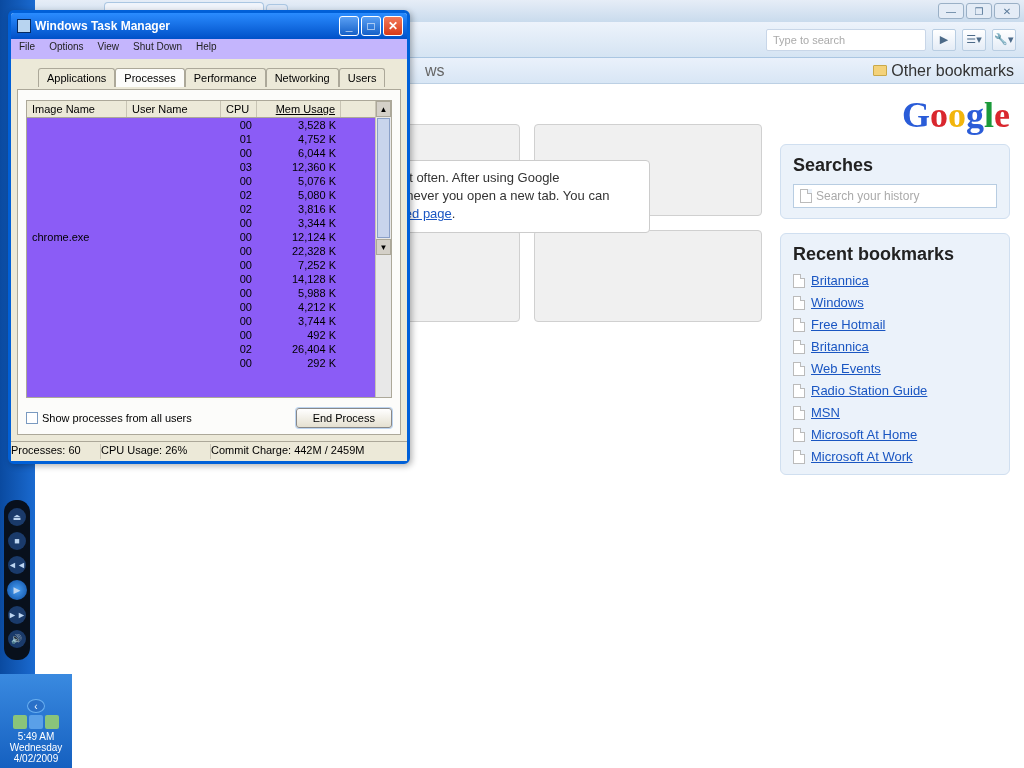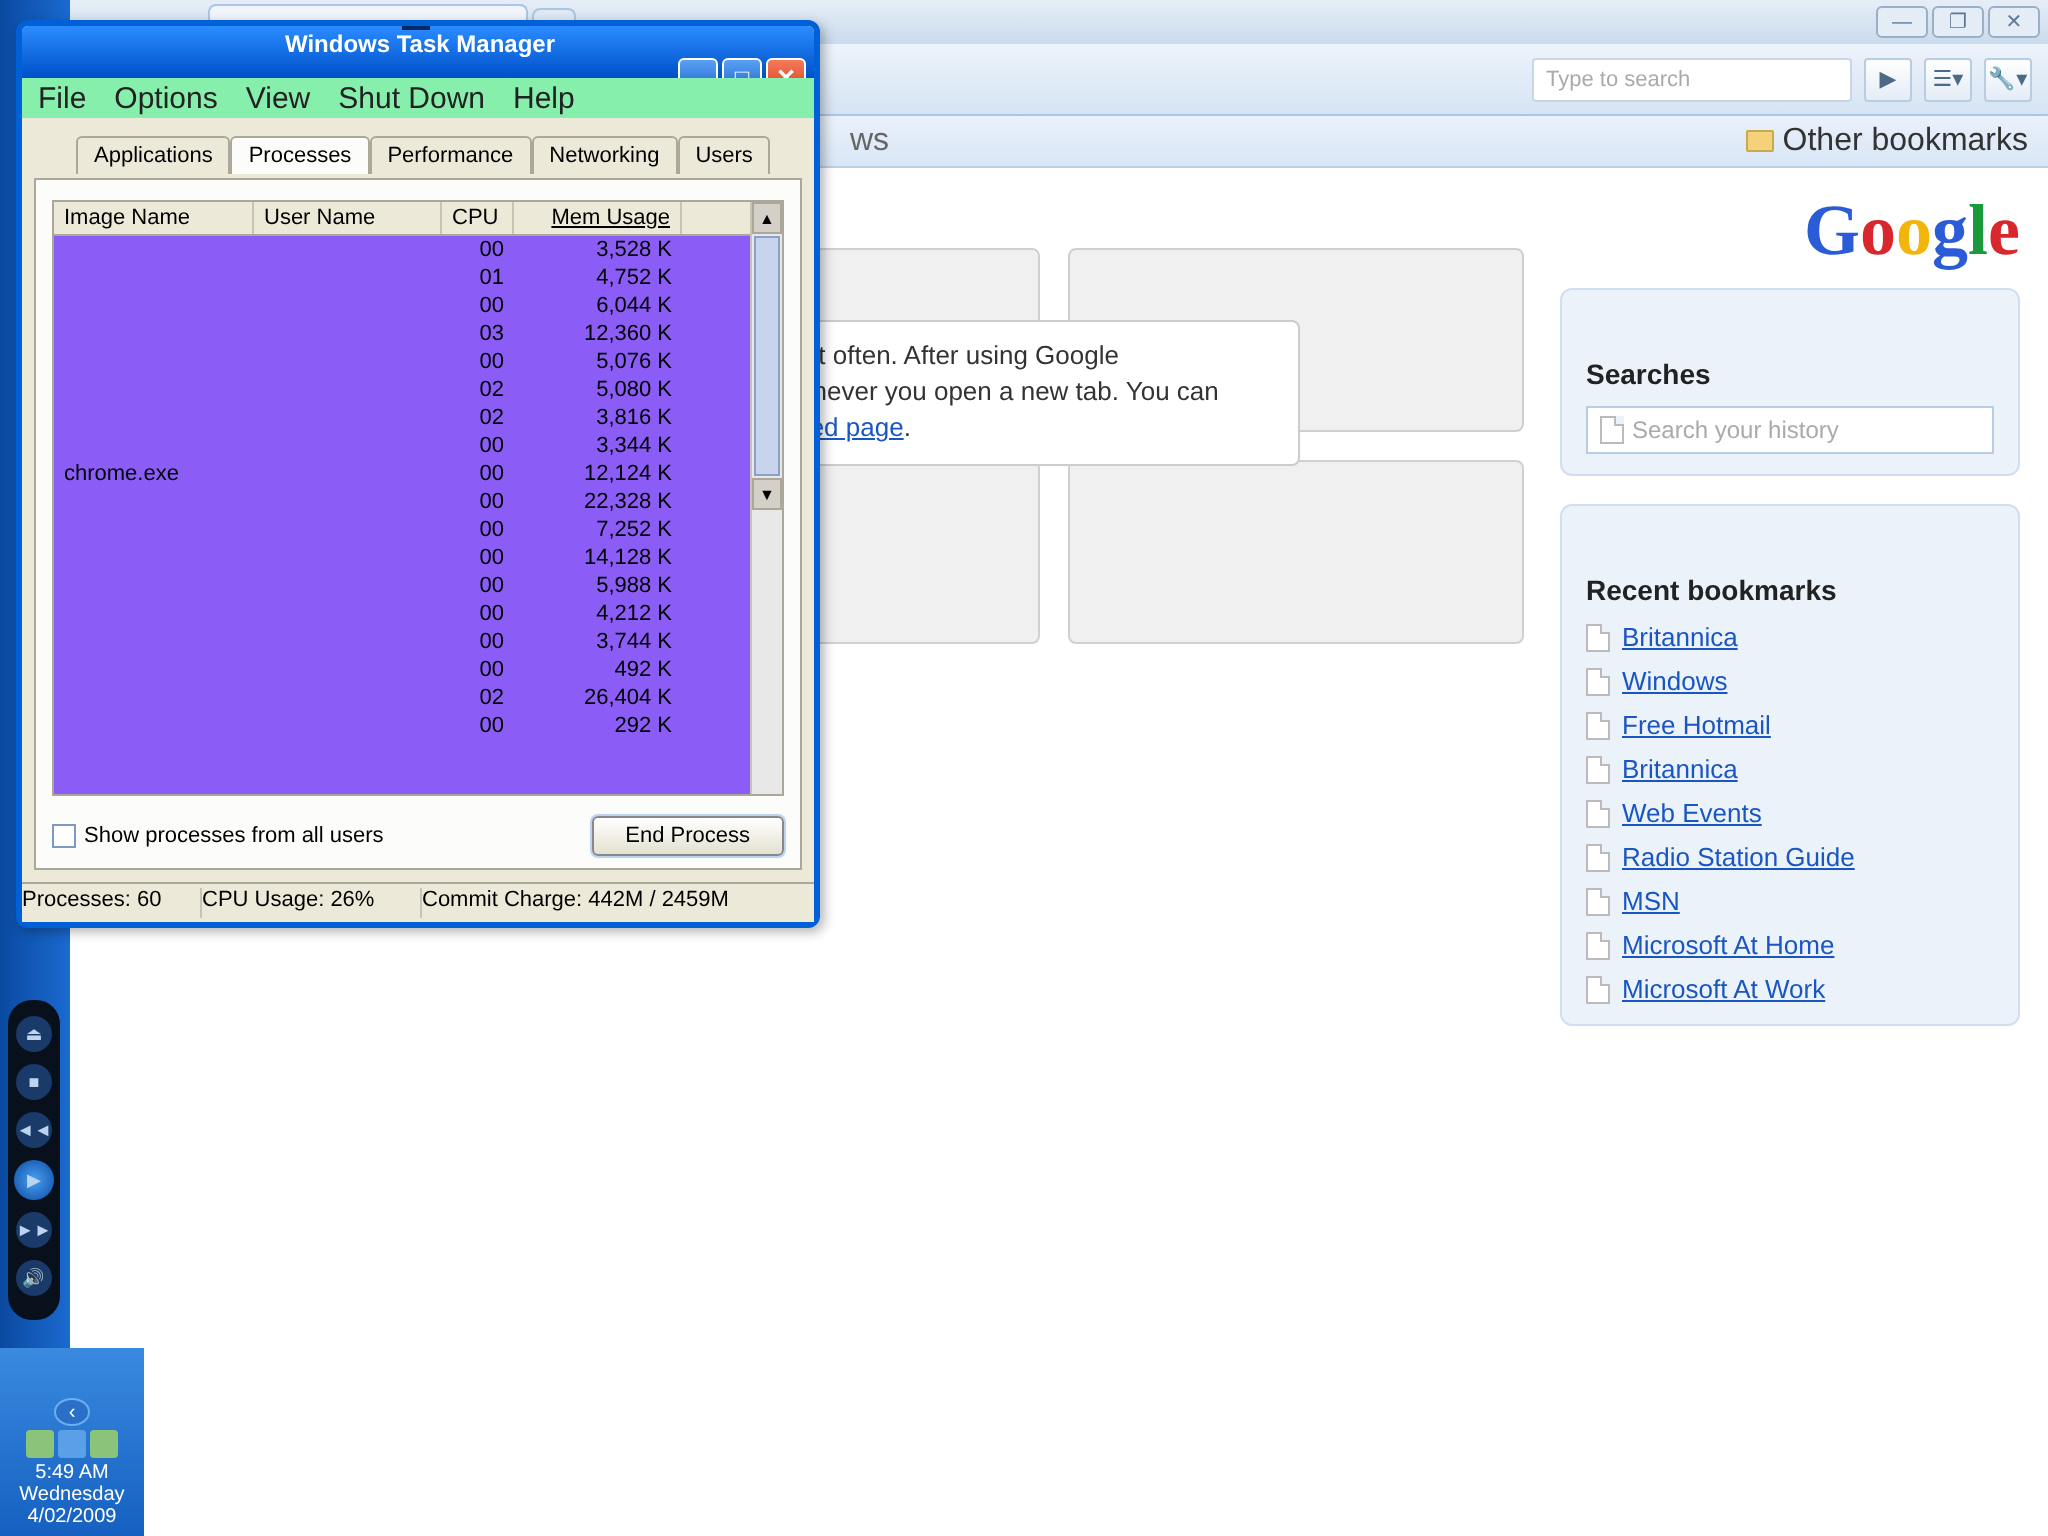--- a/index.html
+++ b/index.html
@@ -79,21 +79,21 @@
 .ntp-help a { color: #1a56c2; text-decoration: underline; }
 .google-logo { text-align: right; margin-bottom: 8px; }
 .google-logo .g1{color:#2a5cd8;font-weight:bold;font-size:36px;font-family:Georgia,serif;}
 .google-logo .g2{color:#d9272e;font-weight:bold;font-size:36px;font-family:Georgia,serif;}
 .google-logo .g3{color:#f2b50c;font-weight:bold;font-size:36px;font-family:Georgia,serif;}
 .google-logo .g4{color:#2a5cd8;font-weight:bold;font-size:36px;font-family:Georgia,serif;}
 .google-logo .g5{color:#1a9a3a;font-weight:bold;font-size:36px;font-family:Georgia,serif;}
 .google-logo .g6{color:#d9272e;font-weight:bold;font-size:36px;font-family:Georgia,serif;}
 .google-logo .sub{display:block;font-size:12px;color:#666;text-align:right;margin-top:-4px;}
 .panel { background: #ebf2fa; border: 1px solid #d0dff0; border-radius: 6px; padding: 10px 12px; margin-bottom: 14px;}
-.panel h3 { font-size: 14px; color: #222; margin-bottom: 8px; margin-top: 24px; }
+.panel h3 { font-size: 18px; color: #222; margin-bottom: 8px; }
 .search-hist {
   width: 100%; height: 24px; border: 1px solid #b8cde2; background: #fff;
   display: flex; align-items: center; gap: 4px; padding: 0 6px; color: #aaa; font-size: 12px;
 }
 .page-icon { width: 12px; height: 14px; border: 1px solid #bbb; background: #fff; position: relative; }
 .page-icon::after { content:''; position:absolute; right:-1px; top:-1px; width:4px; height:4px; background:#ebf2fa; border-left:1px solid #bbb; border-bottom:1px solid #bbb;}
 .bm-list { display: flex; flex-direction: column; gap: 7px; }
 .bm-item { display: flex; align-items: center; gap: 6px; font-size: 13px; }
 .bm-item a { color: #1a56c2; text-decoration: underline; }
 
@@ -101,30 +101,30 @@
 .tm {
   position: absolute; left: 8px; top: 10px; width: 402px; height: 454px;
   background: #ece9d8; border: 3px solid #0060d8; border-radius: 6px;
   box-shadow: 2px 2px 6px rgba(0,0,0,0.3);
   display: flex; flex-direction: column;
   z-index: 50;
 }
 .tm-title {
   height: 26px; background: linear-gradient(180deg, #2a8cff 0%, #0050c8 100%);
   border-radius: 3px 3px 0 0; display: flex; align-items: center;
-  padding: 0 4px 0 6px; color: #fff; font-weight: bold; font-size: 12px; flex-direction: column;
+  padding: 0 4px 0 6px; color: #fff; font-weight: bold; font-size: 12px;
 }
 .tm-title-icon { width: 14px; height: 14px; background: #b8d4f0; border: 1px solid #062a60; margin-right: 4px;}
 .tm-winbtns { margin-left: auto; display: flex; gap: 2px; }
 .tm-winbtn { width: 20px; height: 20px; border: 1px solid #fff; border-radius: 3px;
   display:flex; align-items:center; justify-content:center; font-weight:bold; color:#fff;}
 .tm-min { background: linear-gradient(#5aa0f4,#1560c8); }
 .tm-max { background: linear-gradient(#5aa0f4,#1560c8); }
 .tm-close { background: linear-gradient(#f47a5a,#d83a18); }
-.tm-menu { height: 20px; background: #86efac; display: flex; gap: 14px; padding: 2px 8px; font-size: 15px; color: #222;}
+.tm-menu { height: 20px; background: #c4b5fd; display: flex; gap: 14px; padding: 2px 8px; font-size: 10px; color: #222;}
 .tm-menu span { cursor: default; }
 .tm-tabs { height: 26px; display:flex; align-items: center; padding: 0 6px; gap: 0; border-bottom: none; margin-top: 4px; margin-left: 21px;}
 .tm-tab {
   padding: 3px 8px; border: 1px solid #aca899; border-bottom: none;
   background: #ece9d8; font-size: 11px; border-radius: 3px 3px 0 0;
   position: relative; top: 1px;
 }
 .tm-tab.active { background: #fcfcfa; z-index: 2; }
 .tm-body {
   flex: 1; margin: 0 6px 6px 6px; border: 1px solid #aca899;

